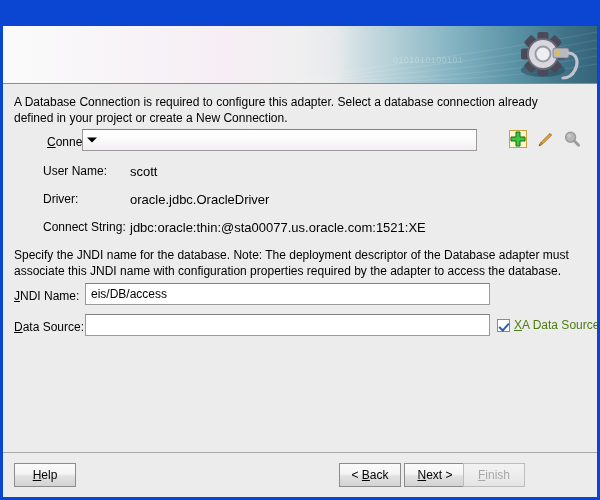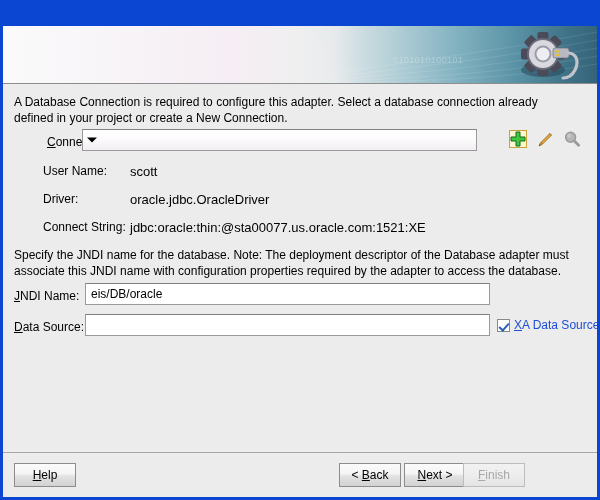--- a/index.html
+++ b/index.html
@@ -255,21 +255,21 @@
   }
   .cbox.checked::after {
     content: "";
     position: absolute;
     left: 3px; top: 1px;
     width: 4px; height: 8px;
     border: solid #2a5fb8;
     border-width: 0 2px 2px 0;
     transform: rotate(42deg);
   }
-  .cblabel { font-size: 12px; color: #1d4ed8; }
+  .cblabel { font-size: 12px; color: #4d7c0f; }
   .cblabel u { text-decoration: underline; }
 
   
   .btnbar {
     position: absolute;
     left: 0;
     bottom: 0;
     width: 594px;
     height: 44px;
     background: #ececec;
@@ -388,21 +388,21 @@
 
       <div class="lbl" style="left:40px; top:108px;">Driver:</div>
       <div class="val" style="left:127px; top:108px;">oracle.jdbc.OracleDriver</div>
 
       <div class="lbl" style="left:40px; top:136px;">Connect String:</div>
       <div class="val" style="left:127px; top:136px;">jdbc:oracle:thin:@sta00077.us.oracle.com:1521:XE</div>
 
       <div class="desc" style="top:163px;">Specify the JNDI name for the database.  Note: The deployment descriptor of the Database adapter must associate this JNDI name with configuration properties required by the adapter to access the database.</div>
 
       <div class="lbl" style="left:11px; top:205px;"><u>J</u>NDI Name:</div>
-      <div class="tfield" style="left:82px; top:199px; width:405px; height:22px;" placeholder="">eis/DB/oracle</div>
+      <div class="tfield" style="left:82px; top:199px; width:405px; height:22px;" placeholder="">eis/DB/access</div>
 
       <div class="lbl" style="left:11px; top:236px;"><u>D</u>ata Source:</div>
       <div class="tfield" style="left:82px; top:230px; width:405px; height:22px;" placeholder=""></div>
 
       <div class="cbrow" style="left:494px; top:234px;">
         <span class="cbox checked"></span>
         <span class="cblabel"><u>X</u>A Data Source</span>
       </div>
 
       <div class="btnbar">

